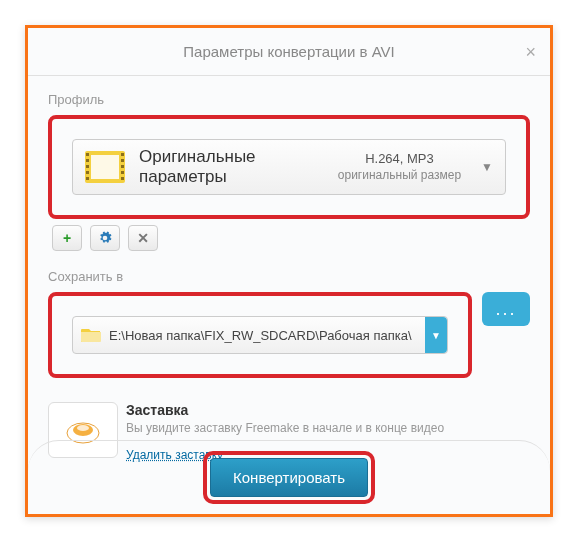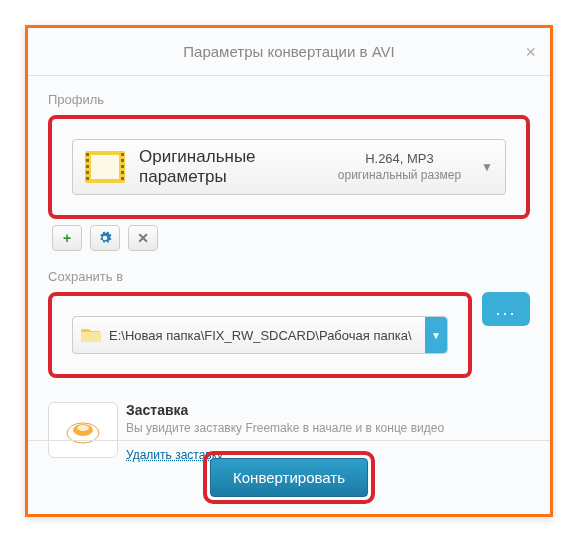--- a/index.html
+++ b/index.html
@@ -36,21 +36,21 @@
 .meta-row { display: flex; align-items: flex-start; }
 .meta-info { color: #aaa; font-size: 11px; border-left: 1px dotted #bbb; border-bottom: 1px dotted #bbb; margin-left: 10px; padding: 0 0 2px 8px; height: 14px; position: relative; top: -2px; }
 .size-badge { margin-left: auto; display: flex; align-items: center; gap: 6px; color: #3aaed8; font-size: 14px; position: relative; top: -14px; }
 
 .splash-row { display: flex; gap: 8px; margin-top: 24px; }
 .splash-thumb { width: 70px; height: 56px; border: 1px solid #ddd; border-radius: 6px; background: #fff; display: flex; align-items: center; justify-content: center; }
 .splash-text .title { font-size: 14px; color: #333; font-weight: bold; margin-bottom: 3px; }
 .splash-text .desc { font-size: 12px; color: #999; margin-bottom: 10px; }
 .splash-text .remove { font-size: 12px; color: #0369a1; text-decoration: underline dotted; cursor: pointer; }
 
-.footer { position: absolute; bottom: 0; left: 0; right: 0; height: 74px; border-top: 1px solid #e0e0e0; display: flex; align-items: center; justify-content: center; }
+.footer { position: absolute; bottom: 0; left: 0; right: 0; height: 74px; border-top: 1px solid #e0e0e0; display: flex; align-items: center; justify-content: center; border-radius: 31px; }
 .convert-wrap { border: 4px solid #d9262c; border-radius: 10px; padding: 3px; }
 .convert-btn { background: linear-gradient(#2d9fc9,#1c7ba5); color: #fff; border: 1px solid #1a6e94; border-radius: 4px; padding: 10px 22px; font-size: 15px; cursor: pointer; }
 </style>
 </head>
 <body>
 
 <div class="outer">
 <div class="dialog">
 
   <div class="titlebar">

